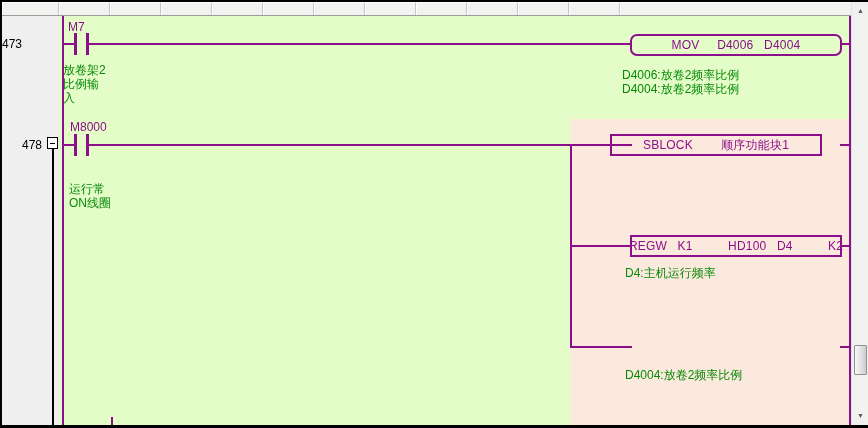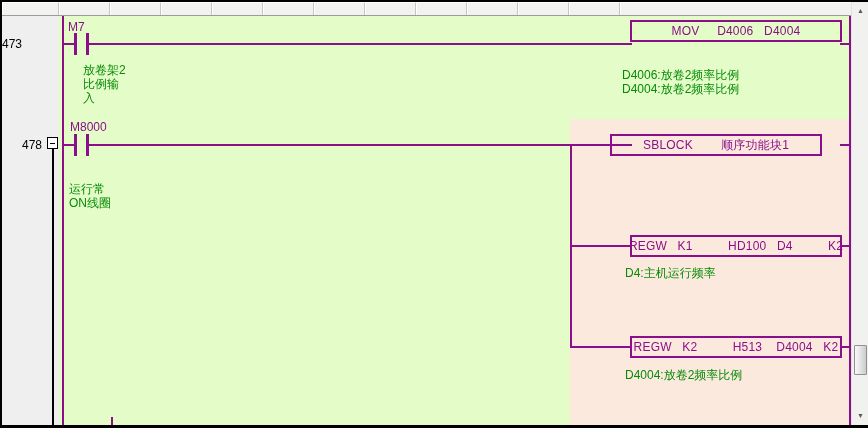--- a/index.html
+++ b/index.html
@@ -92,25 +92,25 @@
   <div class="abs wire railL"></div>
   <div class="abs wire railR"></div>
 
   <div class="abs rnum" style="top:37px;">473</div>
 
   <div class="abs wire" style="left:64px; top:43px; width:10px; height:2px;"></div>
   <div class="abs wire" style="left:89px; top:43px; width:543px; height:2px;"></div>
   <div class="abs cbar" style="left:74px; top:33px;"></div>
   <div class="abs cbar" style="left:86px; top:33px;"></div>
   <div class="abs devlabel" style="left:68px; top:20px;">M7</div>
-  <div class="abs comment" style="left:63px; top:63px;padding-left:20px;">放卷架2
+  <div class="abs comment" style="left:63px; top:63px;">放卷架2
 比例输
 入</div>
 
-  <div class="abs ibox" style="left:630px; top:20px;">
+  <div class="abs ibox" style="left:630px; top:34px;border-radius:7px;">
     <span>MOV     D4006   D4004</span>
   </div>
   <div class="abs wire" style="left:840px; top:43px; width:9px; height:2px;"></div>
   <div class="abs comment" style="left:622px; top:68px;">D4006:放卷2频率比例
 D4004:放卷2频率比例</div>
 
   <div class="abs rnum" style="top:138px;margin-left:20px;">478</div>
   <div class="abs collapse">
       <div class="minus"></div>
     </div>
@@ -132,23 +132,20 @@
   <div class="abs wire" style="left:840px; top:144px; width:9px; height:2px;"></div>
 
   <div class="abs wire" style="left:570px; top:245px; width:62px; height:2px;"></div>
   <div class="abs ibox" style="left:630px; top:235px;">
     <span>REGW   K1          HD100   D4          K2</span>
   </div>
   <div class="abs wire" style="left:840px; top:245px; width:9px; height:2px;"></div>
   <div class="abs comment" style="left:625px; top:266px;">D4:主机运行频率</div>
 
   <div class="abs wire" style="left:570px; top:346px; width:62px; height:2px;"></div>
-  <div class="abs ibox" style="left:630px; top:336px;">
-    <span>REGW   K2          H513    D4004   K2</span>
-  </div>
   <div class="abs wire" style="left:840px; top:346px; width:9px; height:2px;"></div>
   <div class="abs comment" style="left:625px; top:368px;">D4004:放卷2频率比例</div>
 
   <div class="abs wire" style="left:111px; top:417px; width:2px; height:8px;"></div>
 
   <div class="abs sb">
     <div class="sb-btn up">
         <span>▲</span>
       </div>
     <div class="sb-thumb"></div>

